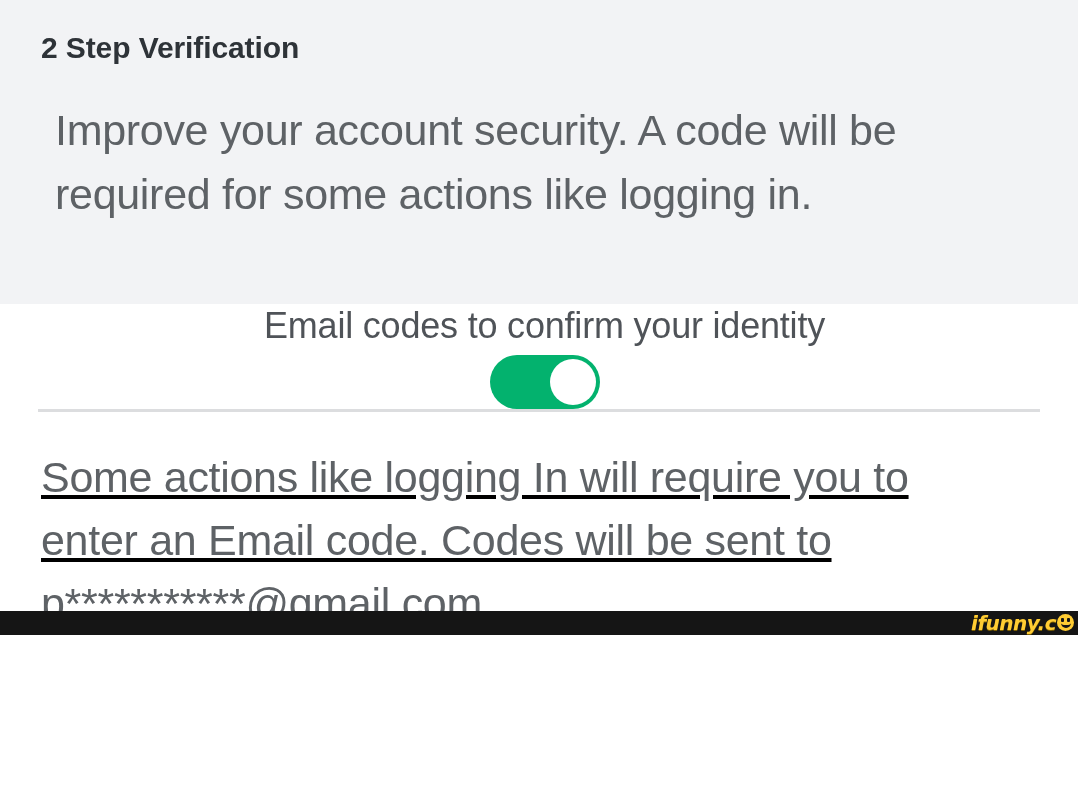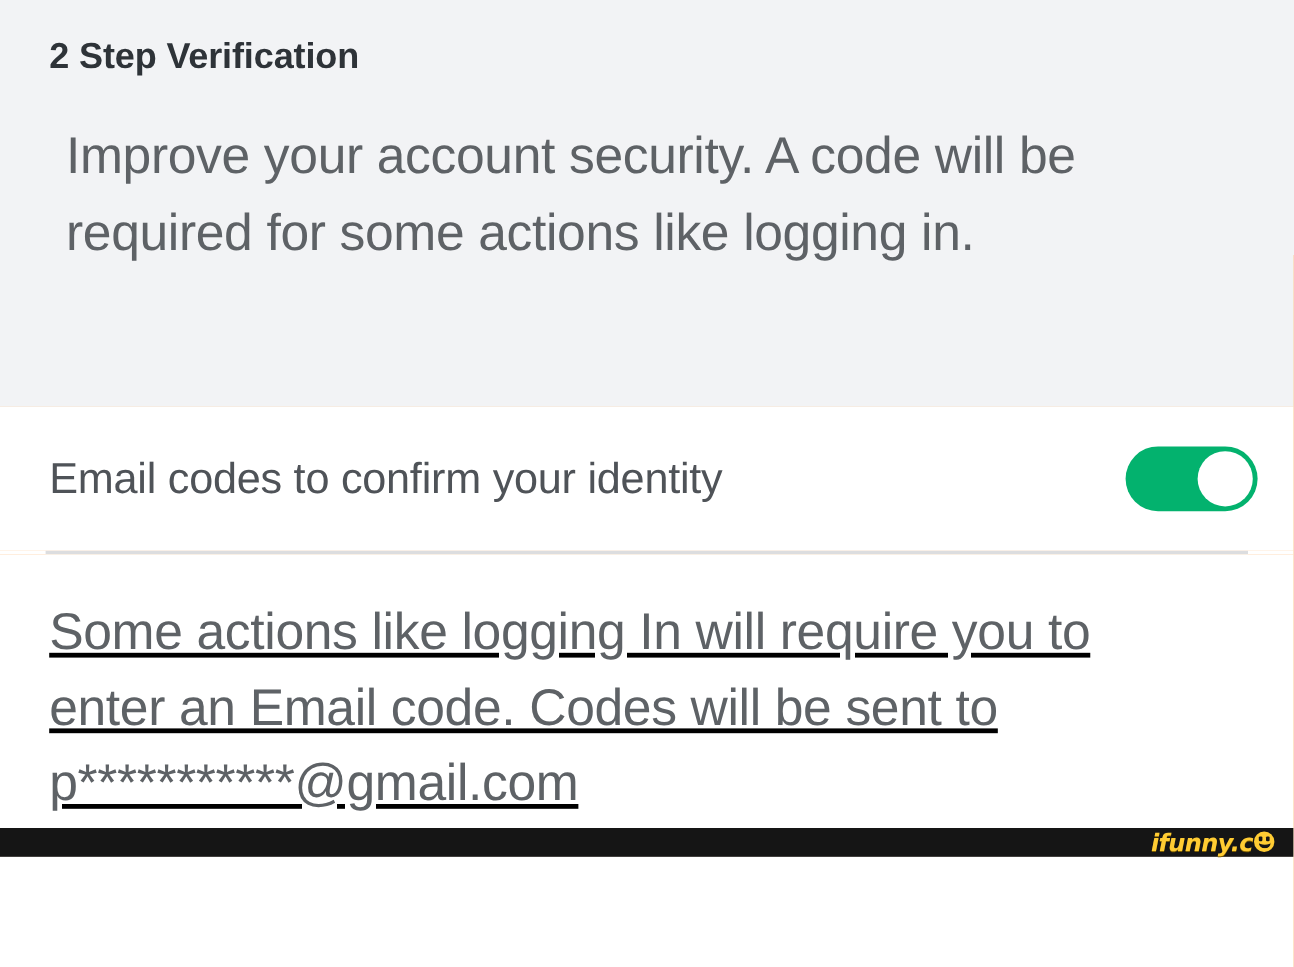--- a/index.html
+++ b/index.html
@@ -10,25 +10,25 @@
     width: 1078px;
     height: 806px;
     background: #ffffff;
     font-family: "Liberation Sans", "DejaVu Sans", sans-serif;
     overflow: hidden;
     position: relative;
   }
 
   .screen {
     width: 1078px;
-    height: 714px;
+    height: 635px;
     position: relative;
     display: flex;
     flex-direction: column;
-    background: #fdba74;
+    background: #4c1d95;
   }
 
   
   .header-section {
     background: #f2f3f5;
     padding: 22px 40px 34px 41px;
     box-sizing: border-box;
     height: 339px;
   }
 
@@ -54,20 +54,21 @@
 
   
   .toggle-row {
     background: #ffffff;
     display: flex;
     align-items: center;
     justify-content: space-between;
     padding: 0 30px 0 41px;
     box-sizing: border-box;
     height: 120px;
+    flex-direction: column;
   }
 
   .toggle-label {
     font-size: 36px;
     color: #4f5358;
     font-weight: 400;
     letter-spacing: -0.2px;
     line-height: 44px;
   }
 
@@ -125,21 +126,21 @@
   .bottom-bar {
     position: absolute;
     left: 0;
     bottom: 0;
     width: 1078px;
     height: 24px;
     background: #151515;
     display: flex;
     align-items: center;
     justify-content: flex-end;
-    padding-right: 16px;
+    padding-right: 4px;
     box-sizing: border-box;
   }
   .watermark {
     display: flex;
     align-items: center;
     gap: 0px;
   }
   .watermark-text {
     color: #ffcc33;
     font-family: "DejaVu Sans", sans-serif;

